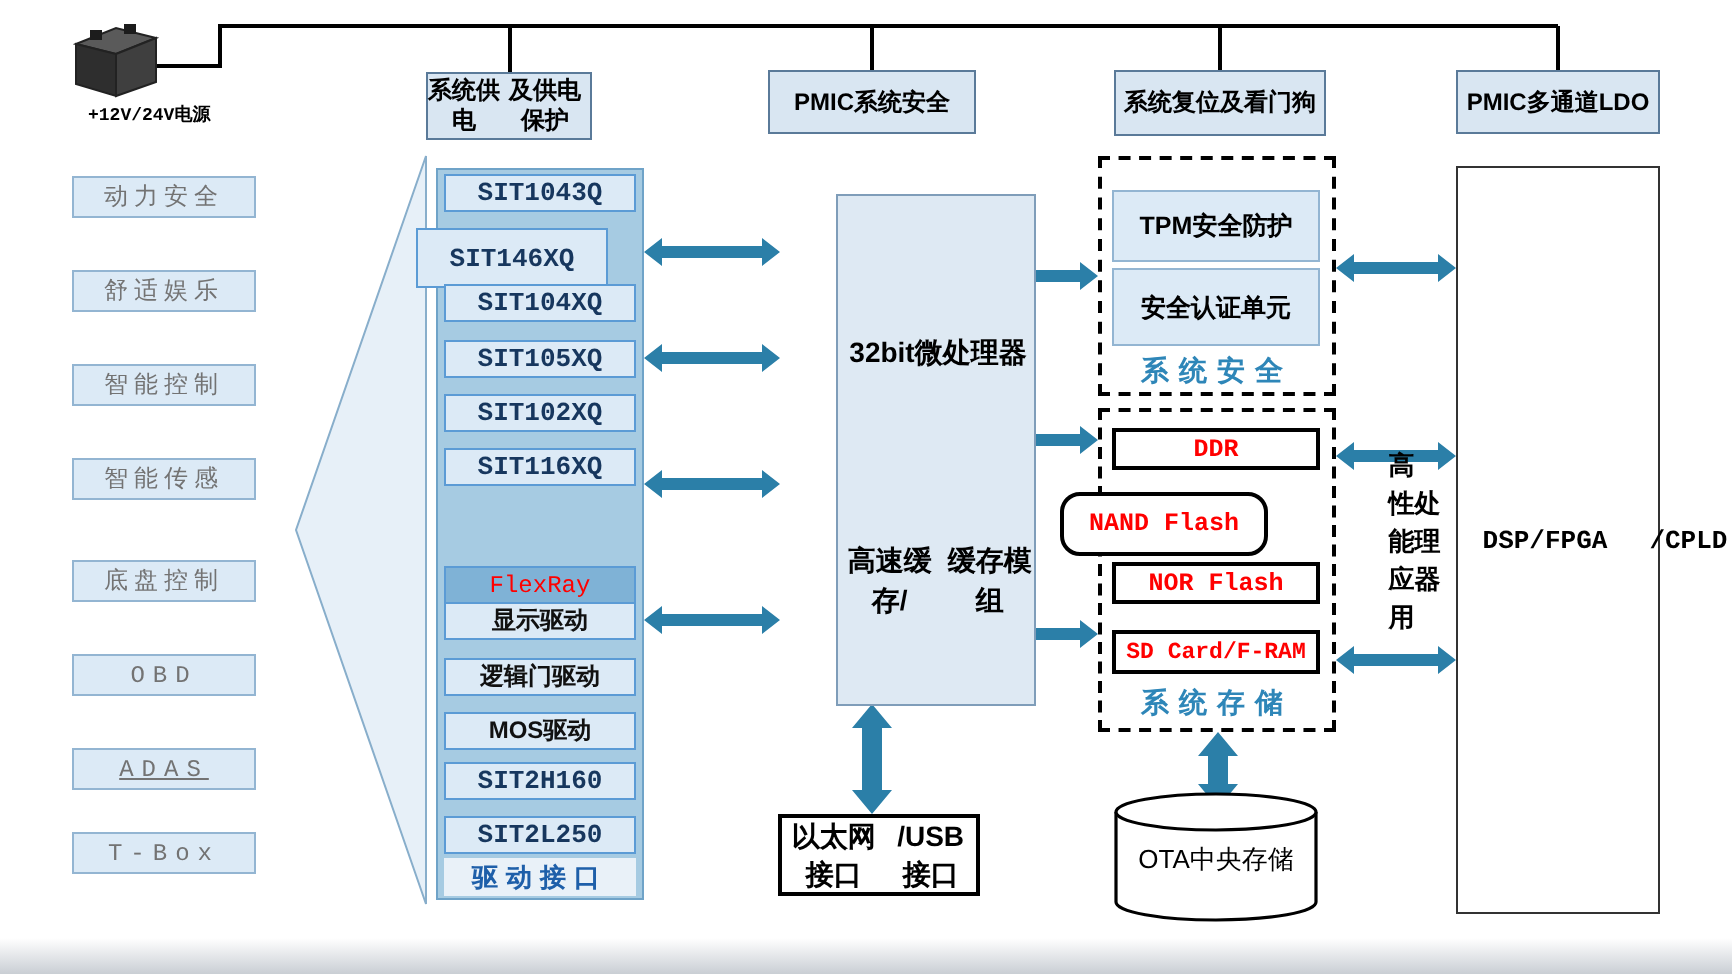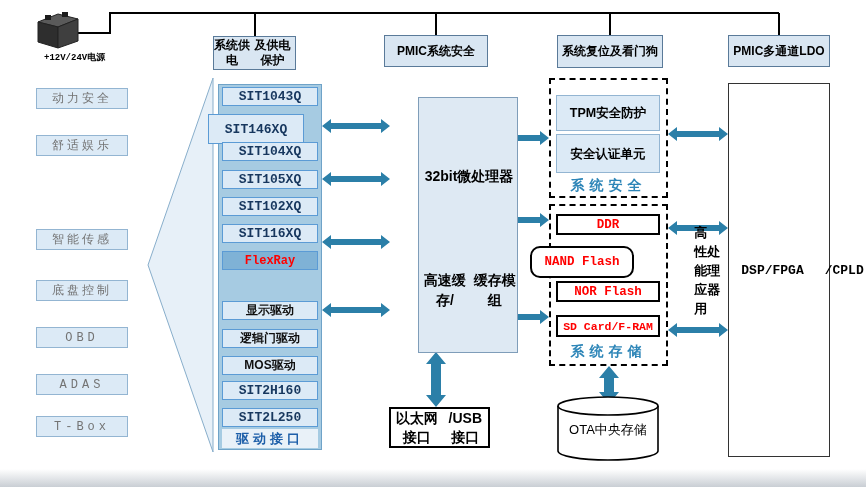--- a/index.html
+++ b/index.html
@@ -14,21 +14,21 @@
   .header-box span{display:block;}
 
   .domain-box{background:var(--box-light);border:1px solid #93b5d2;color:#737373;
               font-size:12px;letter-spacing:3px;}
   .domain-box.latin{letter-spacing:4px;font-family:"Liberation Mono", monospace;font-size:12px;}
 
   .container-col{background:var(--container);border:1px solid #6fa3c8;}
   .chip{background:var(--box-light);border:1px solid var(--chip-border);color:var(--chip-text);
         font-family:"Liberation Mono", monospace;font-weight:bold;font-size:13px;}
   .flexray{background:var(--flexray-bg);border:1px solid var(--chip-border);color:var(--red-text);
-           font-family:"Liberation Mono", monospace;font-weight:bold;font-size:12px;}
+           font-family:"Liberation Mono", monospace;font-weight:normal;font-size:12px;margin-top:32px;}
   .port-label{color:var(--port-text);font-weight:bold;font-size:13px;letter-spacing:4px;}
   .drv-strip{background:#e9f1f8;}
   .cn-chip{background:var(--box-light);border:1px solid var(--chip-border);color:#111;
            font-weight:bold;font-size:12px;}
 
   .mcu-box{background:#dee9f3;border:1px solid #7f9db9;color:#000;font-weight:bold;
            font-size:14px;line-height:20px;}
   .mcu-box span{display:block;}
 
   .eth-box{background:#fff;border:2px solid #000;color:#000;font-weight:bold;font-size:14px;line-height:19px;}
@@ -102,24 +102,25 @@
     <span>系统复位</span>
     <span>及看门狗</span>
   </div>
   <div class="abs ctr col header-box" style="left:728px;top:35px;width:102px;height:32px;">
     <span>PMIC</span>
     <span>多通道LDO</span>
   </div>
 
   <div class="abs ctr domain-box" style="left:36px;top:88px;width:92px;height:21px;">动力安全</div>
   <div class="abs ctr domain-box" style="left:36px;top:135px;width:92px;height:21px;">舒适娱乐</div>
+  <div class="abs ctr domain-box" style="left:36px;top:182px;width:92px;height:21px;">智能控制</div>
   <div class="abs ctr domain-box" style="left:36px;top:229px;width:92px;height:21px;">智能传感</div>
   <div class="abs ctr domain-box" style="left:36px;top:280px;width:92px;height:21px;">底盘控制</div>
   <div class="abs ctr domain-box latin" style="left:36px;top:327px;width:92px;height:21px;">OBD</div>
-  <div class="abs ctr domain-box latin" style="left:36px;top:374px;width:92px;height:21px;">ADAS</div>
+  <div class="abs ctr domain-box latin" style="left:36px;top:374px;width:92px;height:21px;text-decoration:underline;">ADAS</div>
   <div class="abs ctr domain-box latin" style="left:36px;top:416px;width:92px;height:21px;">T-Box</div>
 
   <div class="abs container-col" style="left:218px;top:84px;width:104px;height:366px;"></div>
   <div class="abs ctr chip" style="left:222px;top:87px;width:96px;height:19px;">SIT1043Q</div>
   <div class="abs ctr chip" style="left:208px;top:114px;width:96px;height:30px;text-align:right;">SIT146XQ</div>
   <div class="abs ctr chip" style="left:222px;top:142px;width:96px;height:19px;">SIT104XQ</div>
   <div class="abs ctr chip" style="left:222px;top:170px;width:96px;height:19px;">SIT105XQ</div>
   <div class="abs ctr chip" style="left:222px;top:197px;width:96px;height:19px;">SIT102XQ</div>
   <div class="abs ctr chip" style="left:222px;top:224px;width:96px;height:19px;">SIT116XQ</div>
   <div class="abs ctr flexray" style="left:222px;top:251px;width:96px;height:19px;">FlexRay</div>

